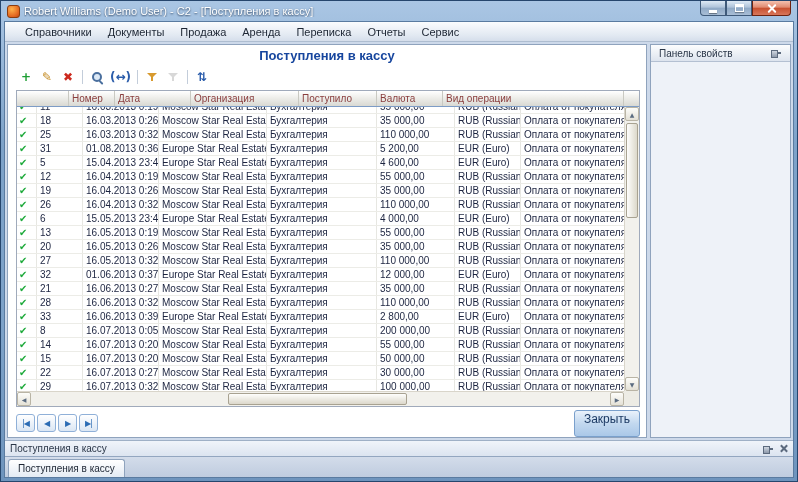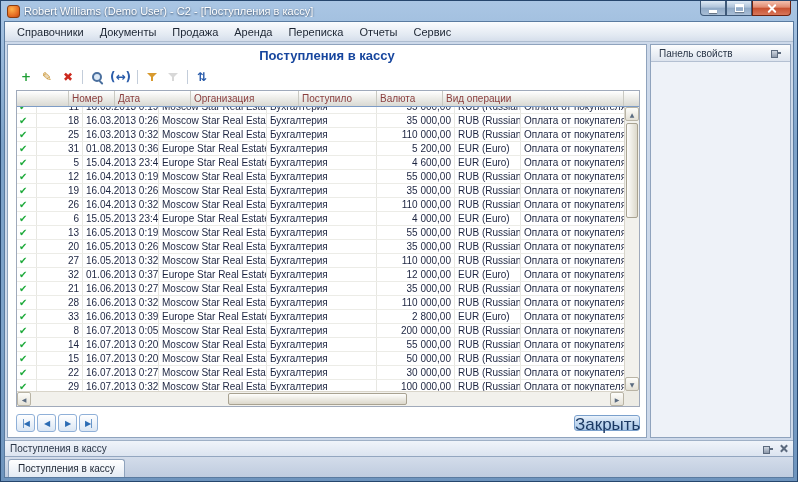--- a/index.html
+++ b/index.html
@@ -23,21 +23,21 @@
   .glyph-min{width:8px;height:3px;background:#fff;margin-top:6px;box-shadow:0 1px 1px rgba(0,0,0,.4);}
   .glyph-max{width:9px;height:8px;border:1px solid #fff;border-top-width:3px;box-shadow:0 1px 1px rgba(0,0,0,.3);}
   .glyph-x{position:relative;width:9px;height:9px;}
   .glyph-x::before,.glyph-x::after{content:"";position:absolute;left:4px;top:-1px;width:2px;height:11px;background:#fff;border-radius:1px;}
   .glyph-x::before{transform:rotate(45deg);}
   .glyph-x::after{transform:rotate(-45deg);}
 
   
   .app-body{flex:1;display:flex;flex-direction:column;background:#cdd9ea;border:1px solid #5a7ba0;min-height:0;}
   .menubar{height:20px;flex:none;display:flex;align-items:center;background:linear-gradient(#fbfcfe,#e2e9f2 70%,#d5deeb);
-    border-bottom:1px solid #aebdd0;padding:0 4px;}
+    border-bottom:1px solid #aebdd0;padding:0 12px;}
   .menu-item{font-size:11px;color:#1c2533;padding:2px 8px;cursor:default;white-space:nowrap;}
 
   .workspace{flex:1;display:flex;gap:3px;padding:2px;min-height:0;}
   .main-panel{flex:1;position:relative;background:#fff;border:1px solid #8fa3bd;min-width:0;}
   .page-title{position:absolute;top:3px;left:0;right:0;text-align:center;font-size:13px;font-weight:bold;color:var(--accent,#17469e);}
 
   
   .toolbar{position:absolute;top:22px;left:8px;height:20px;display:flex;align-items:center;gap:1px;}
   .tb-btn{min-width:20px;height:19px;padding:0 2px;display:flex;align-items:center;justify-content:center;border-radius:2px;}
   .tb-btn.disabled{opacity:.4;filter:grayscale(1);}
@@ -58,41 +58,41 @@
     overflow:hidden;white-space:nowrap;flex:none;}
   .hcell.cicon,.tcell.cicon{width:20px;}
   .c0{width:46px;}.c1{width:76px;}.c2{width:108px;}.c3{width:110px;}.c4{width:78px;}.c5{width:66px;}
   .c6{flex:1 1 auto;min-width:0;}
   .grid-body{position:absolute;top:16px;left:0;right:15px;bottom:15px;overflow:hidden;background:#fff;}
   .grid-rows{position:relative;top:-7px;}
   .trow{display:flex;height:14px;border-bottom:1px solid #ededе8;border-bottom:1px solid #ecece7;}
   .tcell{font-size:10px;line-height:13px;color:#1c2440;padding:0 3px;border-right:1px solid #e7e7e2;
     overflow:hidden;white-space:nowrap;flex:none;}
   .tcell.cicon{padding:0 2px;}
-  .tcell.c0,.tcell.c4{text-align:right;}
+  .tcell.c0,.tcell.c4{}
   .check{color:var(--check-green,#1faa3c);font-size:10px;line-height:13px;font-weight:bold;font-family:"DejaVu Sans",sans-serif;}
 
   
   .vscroll{position:absolute;top:16px;right:0;bottom:15px;width:15px;display:flex;flex-direction:column;background:#f2f1ec;border-left:1px solid #d9d5ca;}
   .hscroll{position:absolute;left:0;right:15px;bottom:0;height:15px;display:flex;background:#f2f1ec;border-top:1px solid #d9d5ca;}
   .corner{position:absolute;right:0;bottom:0;width:15px;height:15px;background:#edece5;}
   .sb-btn{flex:none;width:14px;height:14px;background:linear-gradient(#fdfdfa,#e4e1d6);border:1px solid #b9b4a5;border-radius:2px;
     color:#5a6b80;font-size:6px;display:flex;align-items:center;justify-content:center;font-family:"DejaVu Sans",sans-serif;}
   .sb-track{flex:1;position:relative;}
   .sb-thumb{position:absolute;border:1px solid #a8a291;border-radius:2px;}
   .sb-thumb.v{left:1px;right:1px;top:2px;height:95px;background:linear-gradient(90deg,#fefefc,#dcd8cb);}
   .sb-thumb.h{top:1px;bottom:1px;left:34%;width:31%;background:linear-gradient(#fefefc,#dcd8cb);}
 
   
   .panel-footer{position:absolute;left:8px;right:6px;bottom:4px;height:20px;display:flex;align-items:center;justify-content:space-between;}
   .nav-group{display:flex;gap:2px;}
   .nav-btn{width:19px;height:18px;background:linear-gradient(#ffffff,#dbe7f4);border:1px solid #8fb0d8;border-radius:3px;
     color:#2c6cb4;font-size:8px;letter-spacing:-1px;display:flex;align-items:center;justify-content:center;font-family:"DejaVu Sans",sans-serif;}
-  .close-btn{width:66px;height:16px;background:linear-gradient(#eaf2fb,#c2d8ef 50%,#aac8e8);border:1px solid #7aa0cc;border-radius:3px;
-    color:#1c3a64;font-size:17px;text-align:center;line-height:17px;cursor:default;}
+  .close-btn{width:66px;height:27px;background:linear-gradient(#eaf2fb,#c2d8ef 50%,#aac8e8);border:1px solid #7aa0cc;border-radius:3px;
+    color:#1c3a64;font-size:12px;text-align:center;line-height:17px;cursor:default;}
 
   
   .props-panel{width:141px;flex:none;background:#eef2f8;border:1px solid #8fa3bd;display:flex;flex-direction:column;}
   .props-header{height:17px;flex:none;display:flex;align-items:center;justify-content:space-between;padding:0 8px;
     background:linear-gradient(#fcfdfe,#dde4ee);border-bottom:1px solid #b4c0d2;font-size:10px;color:#2a3648;}
   .props-body{flex:1;}
 
   
   .dockbar{height:16px;flex:none;display:flex;align-items:center;justify-content:space-between;padding:0 5px;
     background:linear-gradient(#f0f4fa,#dce4f0);border-top:1px solid #9fb0c6;font-size:10px;color:#2a3648;}

